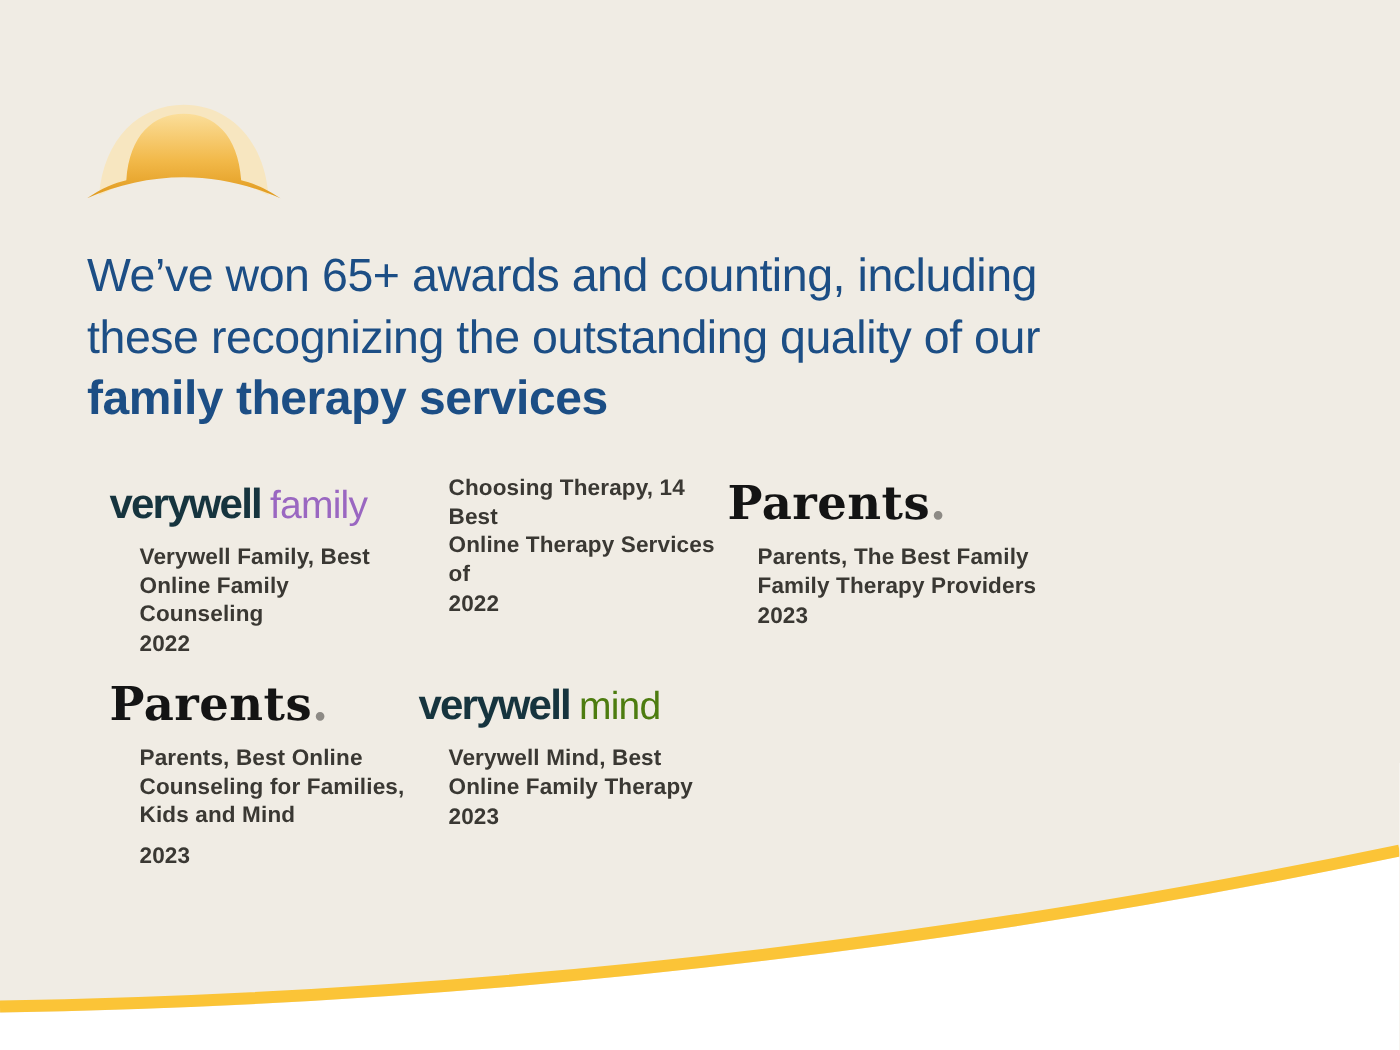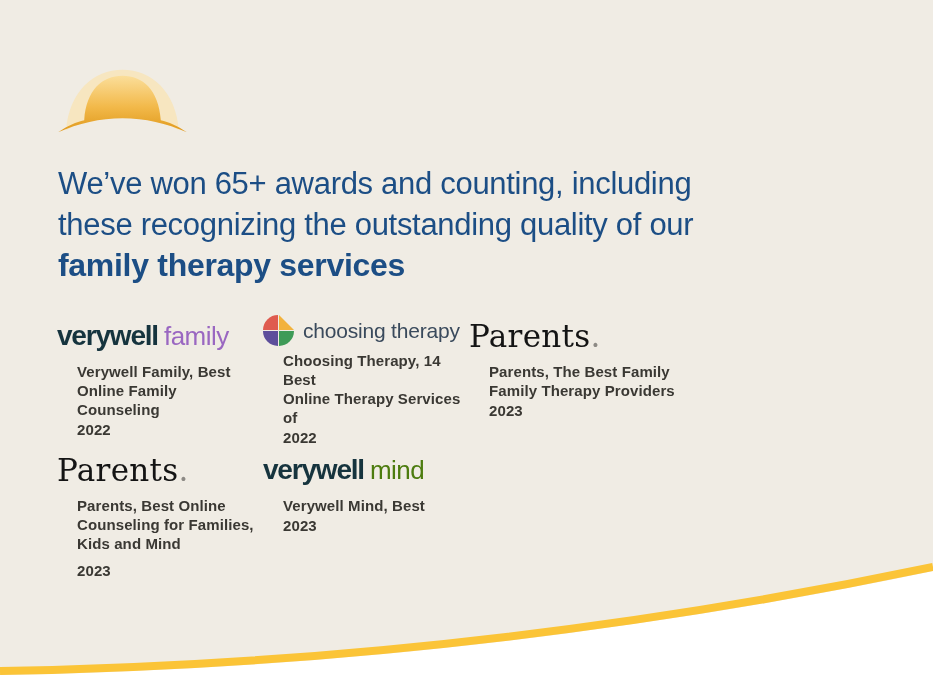--- a/index.html
+++ b/index.html
@@ -15,21 +15,21 @@
   .sun { position:absolute; left:56px; top:62px; width:133px; height:76px; }
   
   .headline {
     position:absolute; left:58px; top:163px; width:800px;
     color:#1C4E85; font-size:31px; line-height:41px;
     letter-spacing:-0.3px; font-weight:500;
   }
   .headline .bold-line { font-weight:700; font-size:32px; }
   
   .awards {
-    position:absolute; left:57px; top:313px;
+    position:absolute; left:73px; top:313px;
     display:grid; grid-template-columns:206px 206px 220px;
     grid-template-rows:134px auto;
   }
   .award { display:flex; flex-direction:column; }
   .logo-box { height:46px; display:flex; align-items:center; }
   .caption {
     margin-top:3px; font-size:15px; font-weight:700;
     color:#3A3833; line-height:19px; letter-spacing:0.1px;margin-left:20px;
   }
   .caption .year { margin-top:1px; }
@@ -53,21 +53,21 @@
   .ct-icon .tl { background:#DF5B4F; border-radius:100% 0 0 0; }
   .ct-icon .tr { background:#F2B23C; clip-path:polygon(0 0,100% 100%,0 100%); }
   .ct-icon .bl { background:#5D4E9B; border-radius:0 0 0 100%; }
   .ct-icon .br { background:#3E9B57; border-radius:0 0 100% 0; }
   .ct-label {
     font-size:21px; font-weight:500; color:#3A4A5C; letter-spacing:-0.2px;
   }
   
   .parents-label {
     font-family:"DejaVu Serif","Liberation Serif",serif;
-    font-weight:400; font-size:31px; color:#141414; letter-spacing:0.3px;
+    font-weight:700; font-size:31px; color:#141414; letter-spacing:0.3px;
   }
   .parents-dot { color:#8D8A85; }
   
   .curve {
     position:absolute; left:0; bottom:0; width:933px; height:145px;
     display:block;
   }
 </style>
 </head>
 <body>
@@ -100,29 +100,20 @@
           <span class="vw-secondary family">family</span>
       </div>
       <div class="caption">
         <div>Verywell Family, Best</div>
         <div>Online Family Counseling</div>
         <div class="year">2022</div>
       </div>
     </div>
 
     <div class="award">
-      <div class="logo-box">
-        <span class="ct-icon">
-            <i class="tl"></i>
-            <i class="tr"></i>
-            <i class="bl"></i>
-            <i class="br"></i>
-          </span>
-        <span class="ct-label">choosing therapy</span>
-      </div>
       <div class="caption">
         <div>Choosing Therapy, 14 Best</div>
         <div>Online Therapy Services of</div>
         <div class="year">2022</div>
       </div>
     </div>
 
     <div class="award">
       <div class="logo-box">
         <span class="parents-label"><span>Parents</span><span class="parents-dot">.</span></span>
@@ -146,20 +137,21 @@
       </div>
     </div>
 
     <div class="award">
       <div class="logo-box">
         <span class="vw-primary">verywell</span>
           <span class="vw-secondary mind">mind</span>
       </div>
       <div class="caption">
         <div>Verywell Mind, Best</div>
+        <div>Online Family Therapy</div>
         <div class="year">2023</div>
       </div>
     </div>
 
   </div>
 </div>
 
 <svg class="curve" viewBox="0 0 933 145" preserveAspectRatio="none" aria-hidden="true">
   <path d="M0,120 C240,116 560,94 933,16 L933,145 L0,145 Z" fill="#FFFFFF"></path>
   <path d="M0,116 C240,112 560,90 933,12" fill="none" stroke="#FBC437" stroke-width="8"></path>

